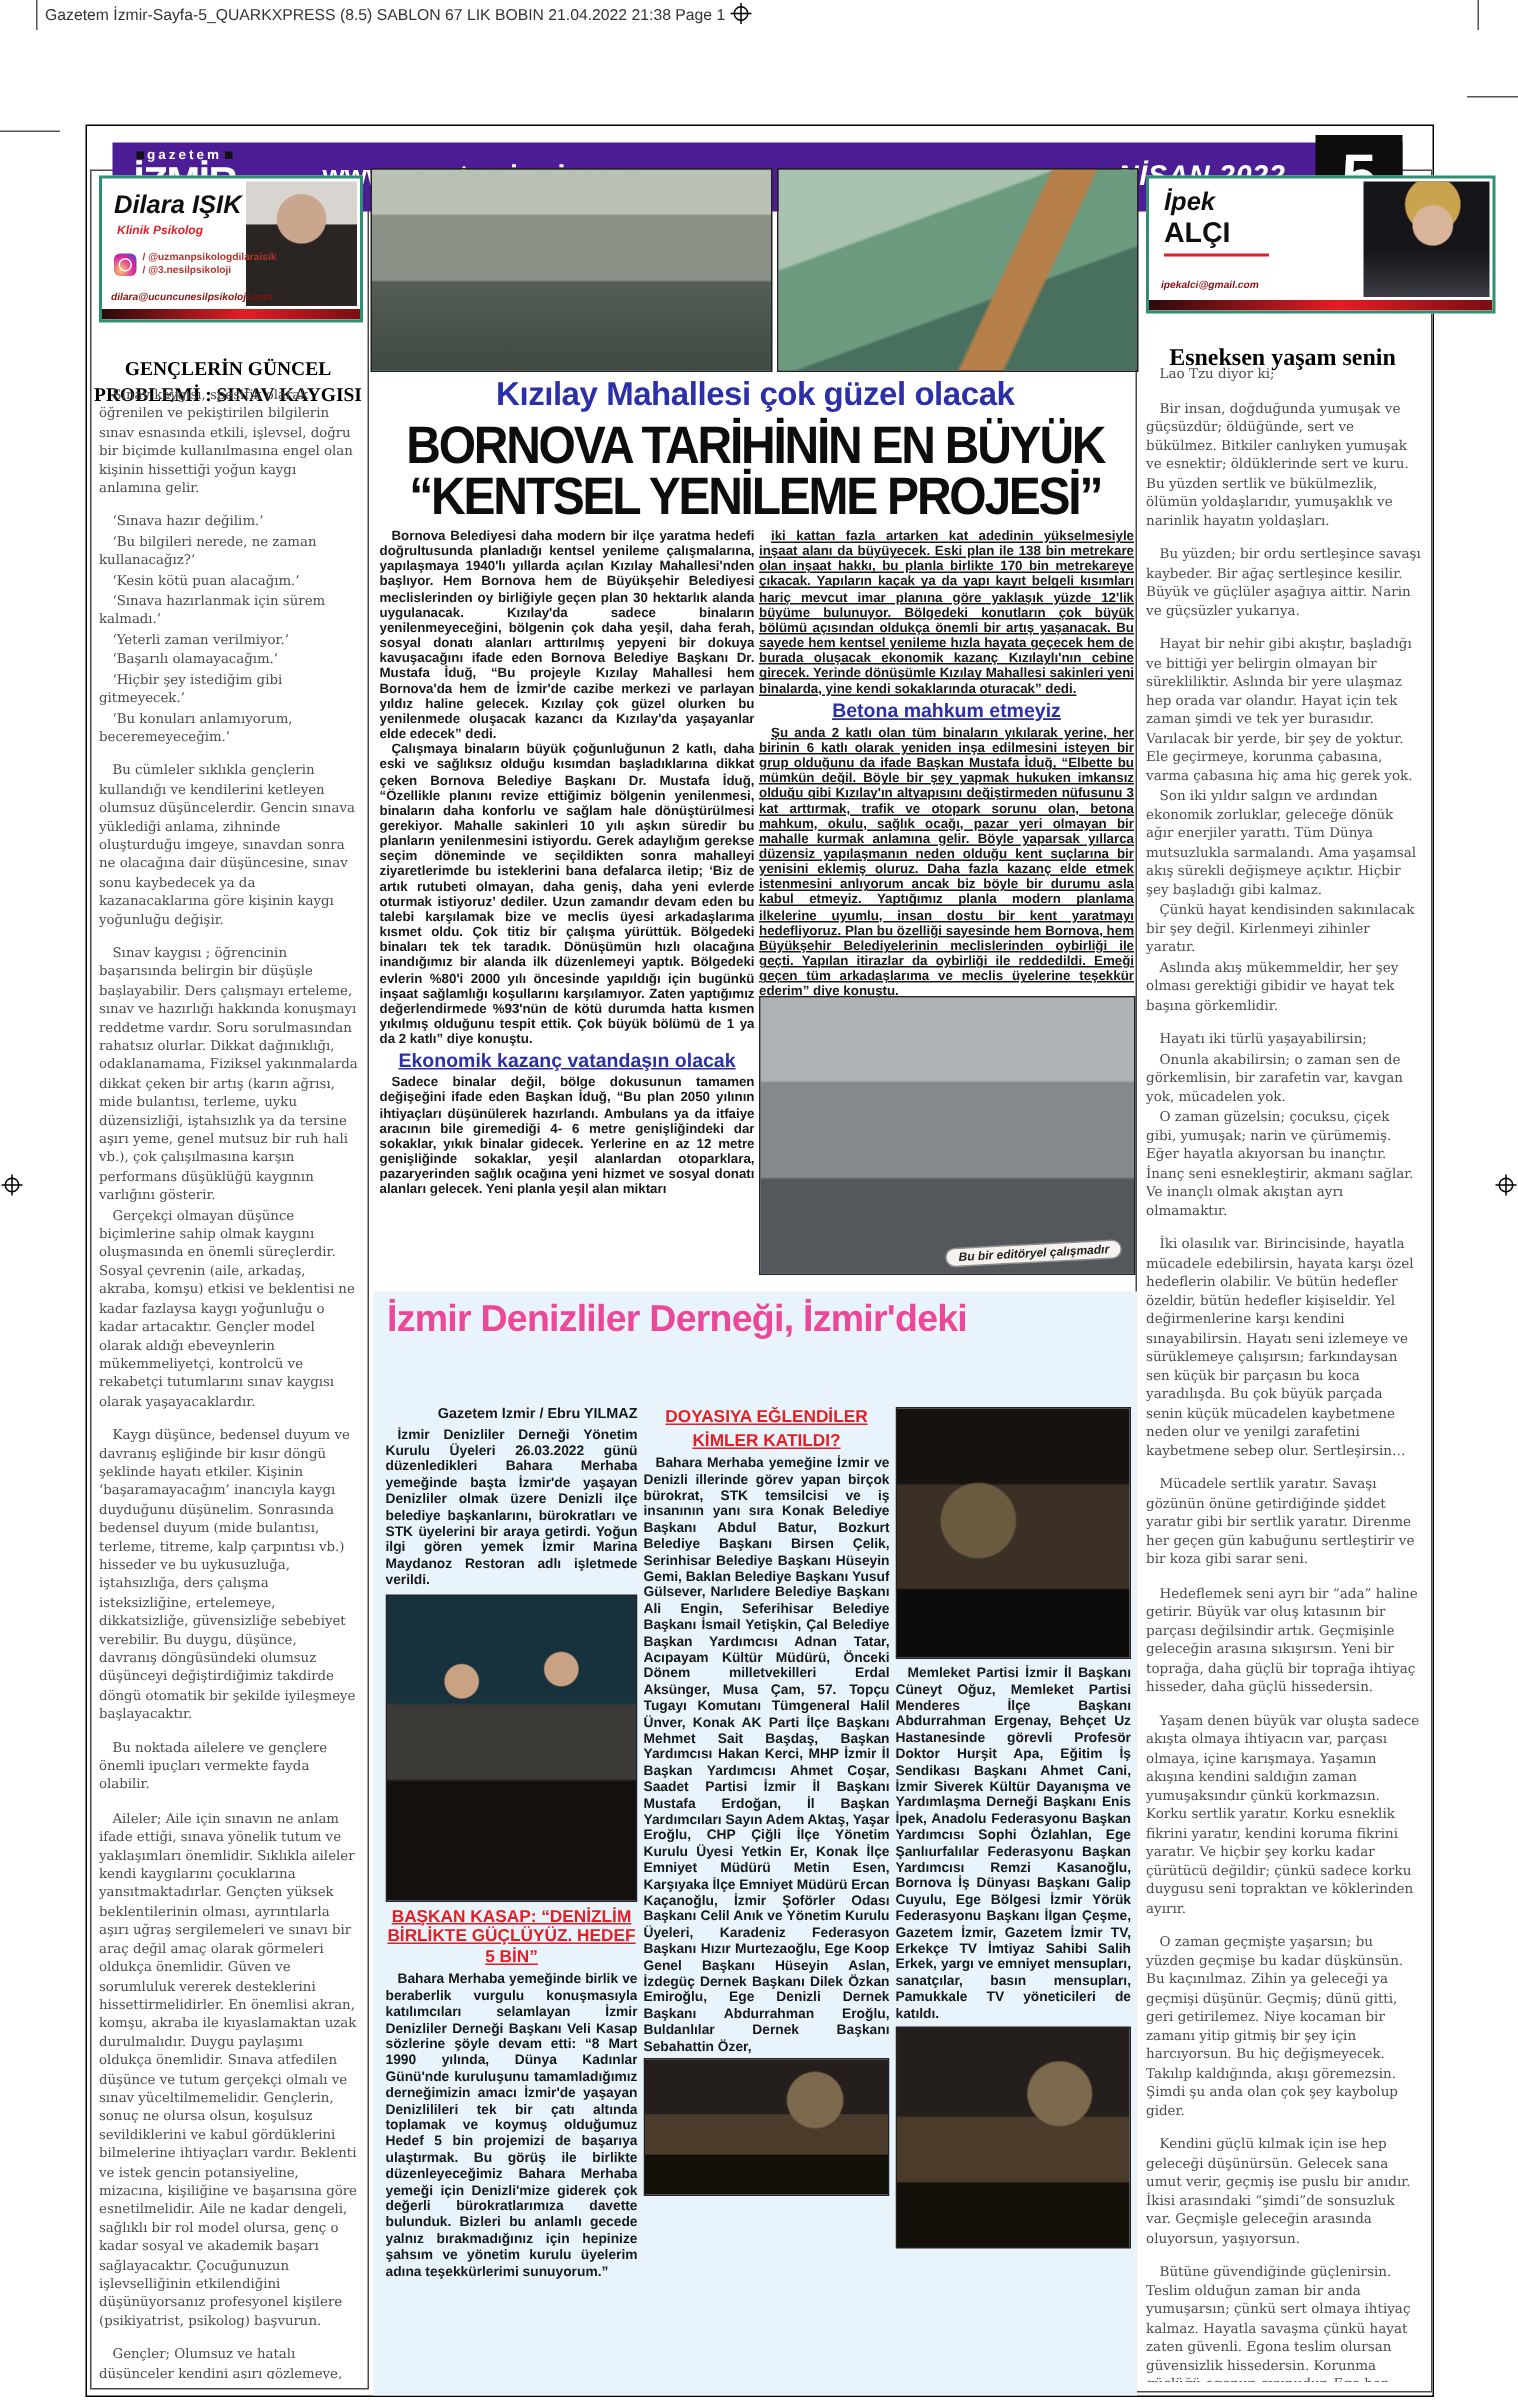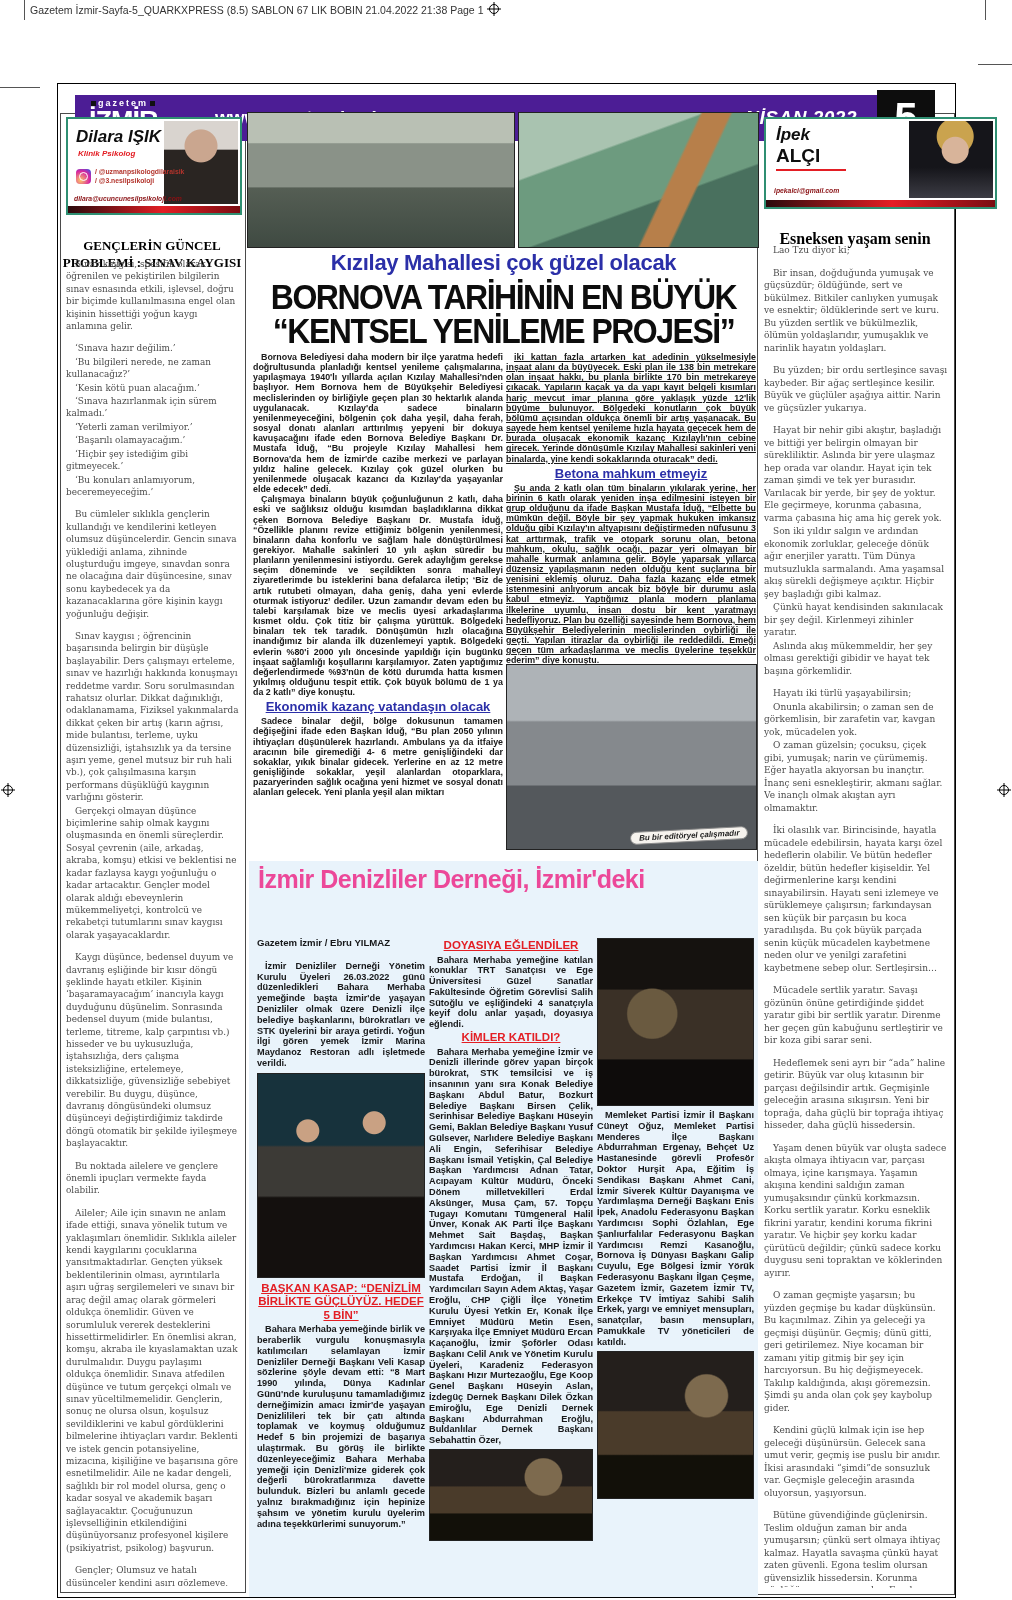--- a/index.html
+++ b/index.html
@@ -79,21 +79,21 @@
   .art1col p{margin:0;text-indent:8px;}
   .art1col p.sub, .art2col p.sub{color:#2b2fa8;font-size:13px;line-height:16px;text-align:center;
            text-decoration:underline;text-indent:0;margin:2px 0 1px;}
   
   .panel2{position:absolute;left:249px;top:861px;width:509px;height:736px;background:#e9f3fb;}
   .hl2a{position:absolute;left:258px;top:865px;color:#ec4899;font-weight:bold;font-size:25px;letter-spacing:-0.5px;text-align:right;}
   .hl2b{position:absolute;left:256px;top:893px;color:#e31e24;font-weight:bold;font-size:34px;letter-spacing:-1px;}
   .art2col{position:absolute;top:938px;overflow:hidden;font-size:9.2px;line-height:10.8px;font-weight:bold;
            color:#17181a;text-align:justify;}
   .art2col p{margin:0;text-indent:8px;}
-  .art2col p.byline{text-align:left;text-indent:0;font-size:9.6px;margin-bottom:12px;}
+  .art2col p.byline{text-align:right;text-indent:0;font-size:9.6px;margin-bottom:2px;}
   .art2col p.subr{color:#e31e24;font-size:11.5px;line-height:13.5px;text-align:center;
            text-decoration:underline;text-indent:0;margin:1px 0 2px;}
   .art2col .phf{position:relative;width:100%;border:1px solid #222;box-sizing:border-box;}
 </style>
 </head>
 <body>
 
 <div class="page">
 
   <div class="print-line">Gazetem İzmir-Sayfa-5_QUARKXPRESS (8.5) SABLON 67 LIK BOBIN 21.04.2022 21:38 Page 1</div>
@@ -195,21 +195,20 @@
     <div class="phf ph-two-men" style="height:205px;margin:4px 0;"></div>
     <div>
         <p class="subr">BAŞKAN KASAP: “DENİZLİM BİRLİKTE GÜÇLÜYÜZ. HEDEF 5 BİN”</p>
         <p>Bahara Merhaba yemeğinde birlik ve beraberlik vurgulu konuşmasıyla katılımcıları selamlayan İzmir Denizliler Derneği Başkanı Veli Kasap sözlerine şöyle devam etti: “8 Mart 1990 yılında, Dünya Kadınlar Günü'nde kuruluşunu tamamladığımız derneğimizin amacı İzmir'de yaşayan Denizlilileri tek bir çatı altında toplamak ve koymuş olduğumuz Hedef 5 bin projemizi de başarıya ulaştırmak. Bu görüş ile birlikte düzenleyeceğimiz Bahara Merhaba yemeği için Denizli'mize giderek çok değerli bürokratlarımıza davette bulunduk. Bizleri bu anlamlı gecede yalnız bırakmadığınız için hepinize şahsım ve yönetim kurulu üyelerim adına teşekkürlerimi sunuyorum.”</p>
       </div>
   </div>
 
   <div class="art2col" style="left:429px;width:164px;height:655px;">
     <div>
         <p class="subr">DOYASIYA EĞLENDİLER</p>
-        <p>Bahara Merhaba yemeğine katılan konuklar TRT Sanatçısı ve Ege Üniversitesi Güzel Sanatlar Fakültesinde Öğretim Görevlisi Salih Sütoğlu ve eşliğindeki 4 sanatçıyla keyif dolu anlar yaşadı, doyasıya eğlendi.</p>
         <p class="subr">KİMLER KATILDI?</p>
         <p>Bahara Merhaba yemeğine İzmir ve Denizli illerinde görev yapan birçok bürokrat, STK temsilcisi ve iş insanının yanı sıra Konak Belediye Başkanı Abdul Batur, Bozkurt Belediye Başkanı Birsen Çelik, Serinhisar Belediye Başkanı Hüseyin Gemi, Baklan Belediye Başkanı Yusuf Gülsever, Narlıdere Belediye Başkanı Ali Engin, Seferihisar Belediye Başkanı İsmail Yetişkin, Çal Belediye Başkan Yardımcısı Adnan Tatar, Acıpayam Kültür Müdürü, Önceki Dönem milletvekilleri Erdal Aksünger, Musa Çam, 57. Topçu Tugayı Komutanı Tümgeneral Halil Ünver, Konak AK Parti İlçe Başkanı Mehmet Sait Başdaş, Başkan Yardımcısı Hakan Kerci, MHP İzmir İl Başkan Yardımcısı Ahmet Coşar, Saadet Partisi İzmir İl Başkanı Mustafa Erdoğan, İl Başkan Yardımcıları Sayın Adem Aktaş, Yaşar Eroğlu, CHP Çiğli İlçe Yönetim Kurulu Üyesi Yetkin Er, Konak İlçe Emniyet Müdürü Metin Esen, Karşıyaka İlçe Emniyet Müdürü Ercan Kaçanoğlu, İzmir Şoförler Odası Başkanı Celil Anık ve Yönetim Kurulu Üyeleri, Karadeniz Federasyon Başkanı Hızır Murtezaoğlu, Ege Koop Genel Başkanı Hüseyin Aslan, İzdegüç Dernek Başkanı Dilek Özkan Emiroğlu, Ege Denizli Dernek Başkanı Abdurrahman Eroğlu, Buldanlılar Dernek Başkanı Sebahattin Özer,</p>
       </div>
     <div class="phf ph-dinner" style="height:92px;margin-top:3px;"></div>
   </div>
 
   <div class="art2col" style="left:597px;width:157px;height:655px;">
     <div class="phf ph-dinner2" style="height:168px;margin-bottom:4px;"></div>
     <div>
         <p>Memleket Partisi İzmir İl Başkanı Cüneyt Oğuz, Memleket Partisi Menderes İlçe Başkanı Abdurrahman Ergenay, Behçet Uz Hastanesinde görevli Profesör Doktor Hurşit Apa, Eğitim İş Sendikası Başkanı Ahmet Cani, İzmir Siverek Kültür Dayanışma ve Yardımlaşma Derneği Başkanı Enis İpek, Anadolu Federasyonu Başkan Yardımcısı Sophi Özlahlan, Ege Şanlıurfalılar Federasyonu Başkan Yardımcısı Remzi Kasanoğlu, Bornova İş Dünyası Başkanı Galip Cuyulu, Ege Bölgesi İzmir Yörük Federasyonu Başkanı İlgan Çeşme, Gazetem İzmir, Gazetem İzmir TV, Erkekçe TV İmtiyaz Sahibi Salih Erkek, yargı ve emniyet mensupları, sanatçılar, basın mensupları, Pamukkale TV yöneticileri de katıldı.</p>

